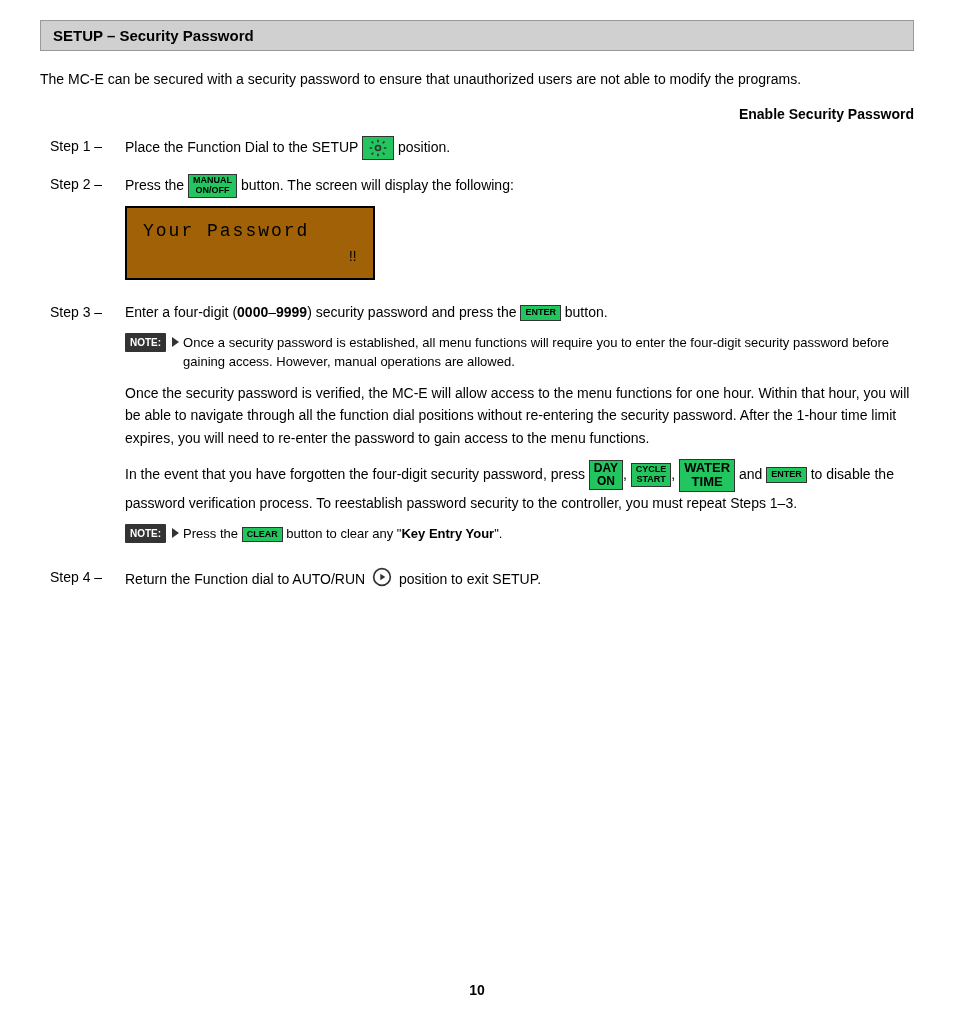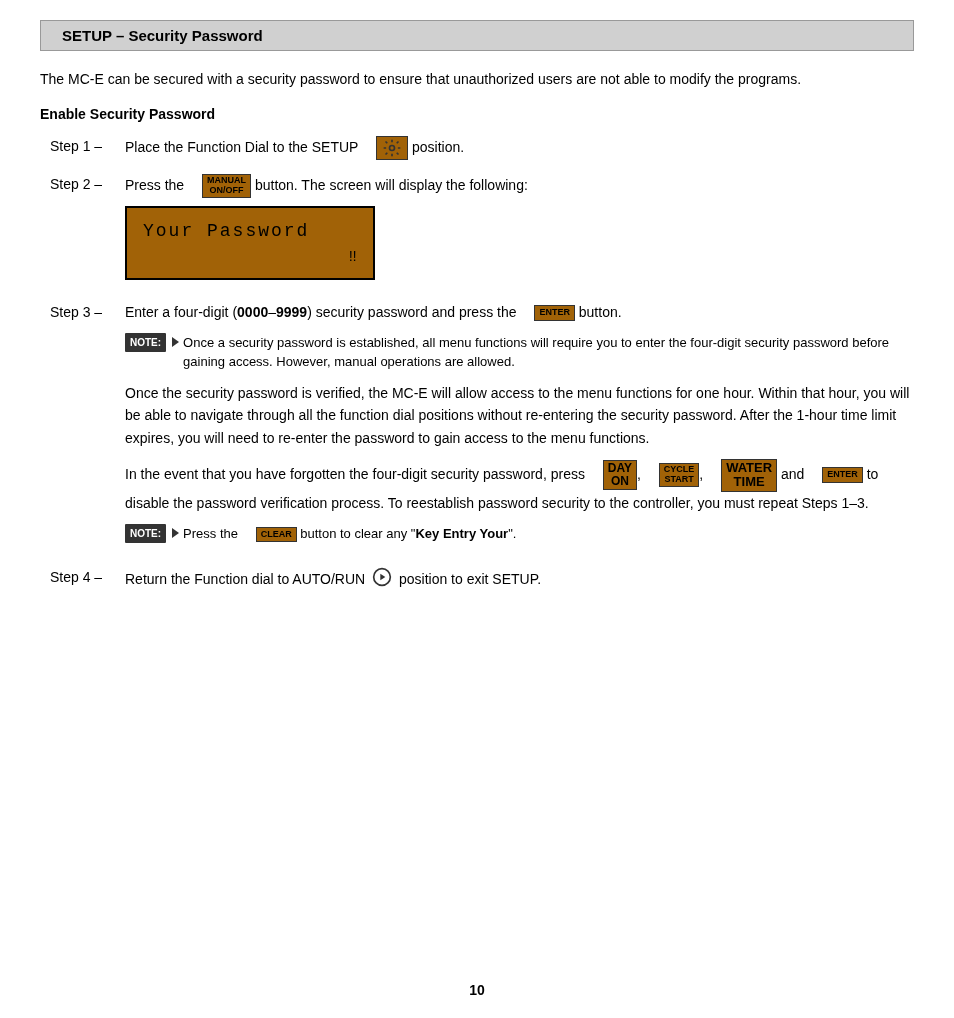--- a/index.html
+++ b/index.html
@@ -16,36 +16,37 @@
     .page {
       width: 954px;
       min-height: 1018px;
       padding: 20px 40px 40px 40px;
       position: relative;
     }
 
     .page-header {
       background: #d0d0d0;
       border: 1px solid #999;
-      padding: 6px 21px;
+      padding: 6px 12px;
       margin-bottom: 18px;
       font-size: 15px;
       font-weight: bold;
     }
 
     .intro-text {
       font-size: 14px;
       margin-bottom: 16px;
       line-height: 1.5;
     }
 
     .section-title {
       font-size: 14px;
       font-weight: bold;
       margin-bottom: 14px;
+      text-align: right;
     }
 
     .steps-container {
       margin-left: 10px;
     }
 
     .step-row {
       display: flex;
       margin-bottom: 14px;
       line-height: 1.5;
@@ -84,28 +85,27 @@
     .lcd-cursor {
       display: block;
       text-align: right;
       font-size: 14px;
       margin-top: 2px;
     }
 
     .btn-inline {
       display: inline-block;
       border: 1.5px solid #333;
-      background: #a16207;
+      background: #22c55e;
       padding: 1px 4px;
       font-size: 11px;
       font-weight: bold;
       vertical-align: middle;
       line-height: 1.3;
       text-align: center;
-      margin-left: 14px;
     }
 
     .note-block {
       display: flex;
       align-items: flex-start;
       margin: 10px 0;
       line-height: 1.5;
     }
 
     .note-badge {

